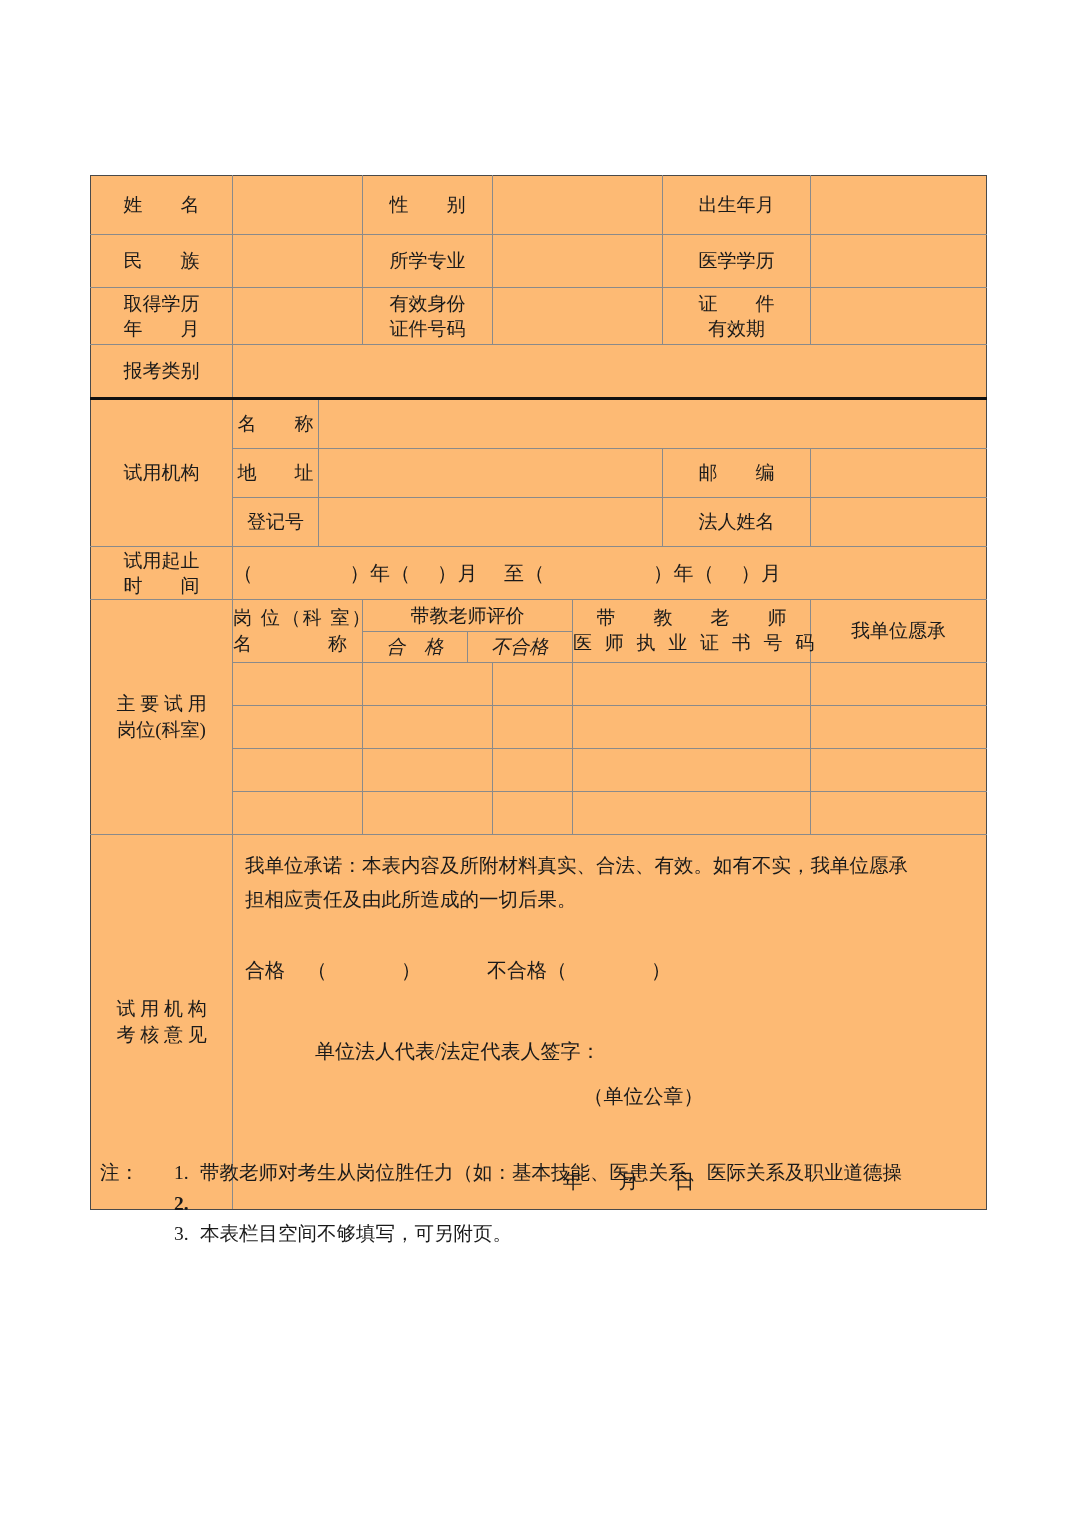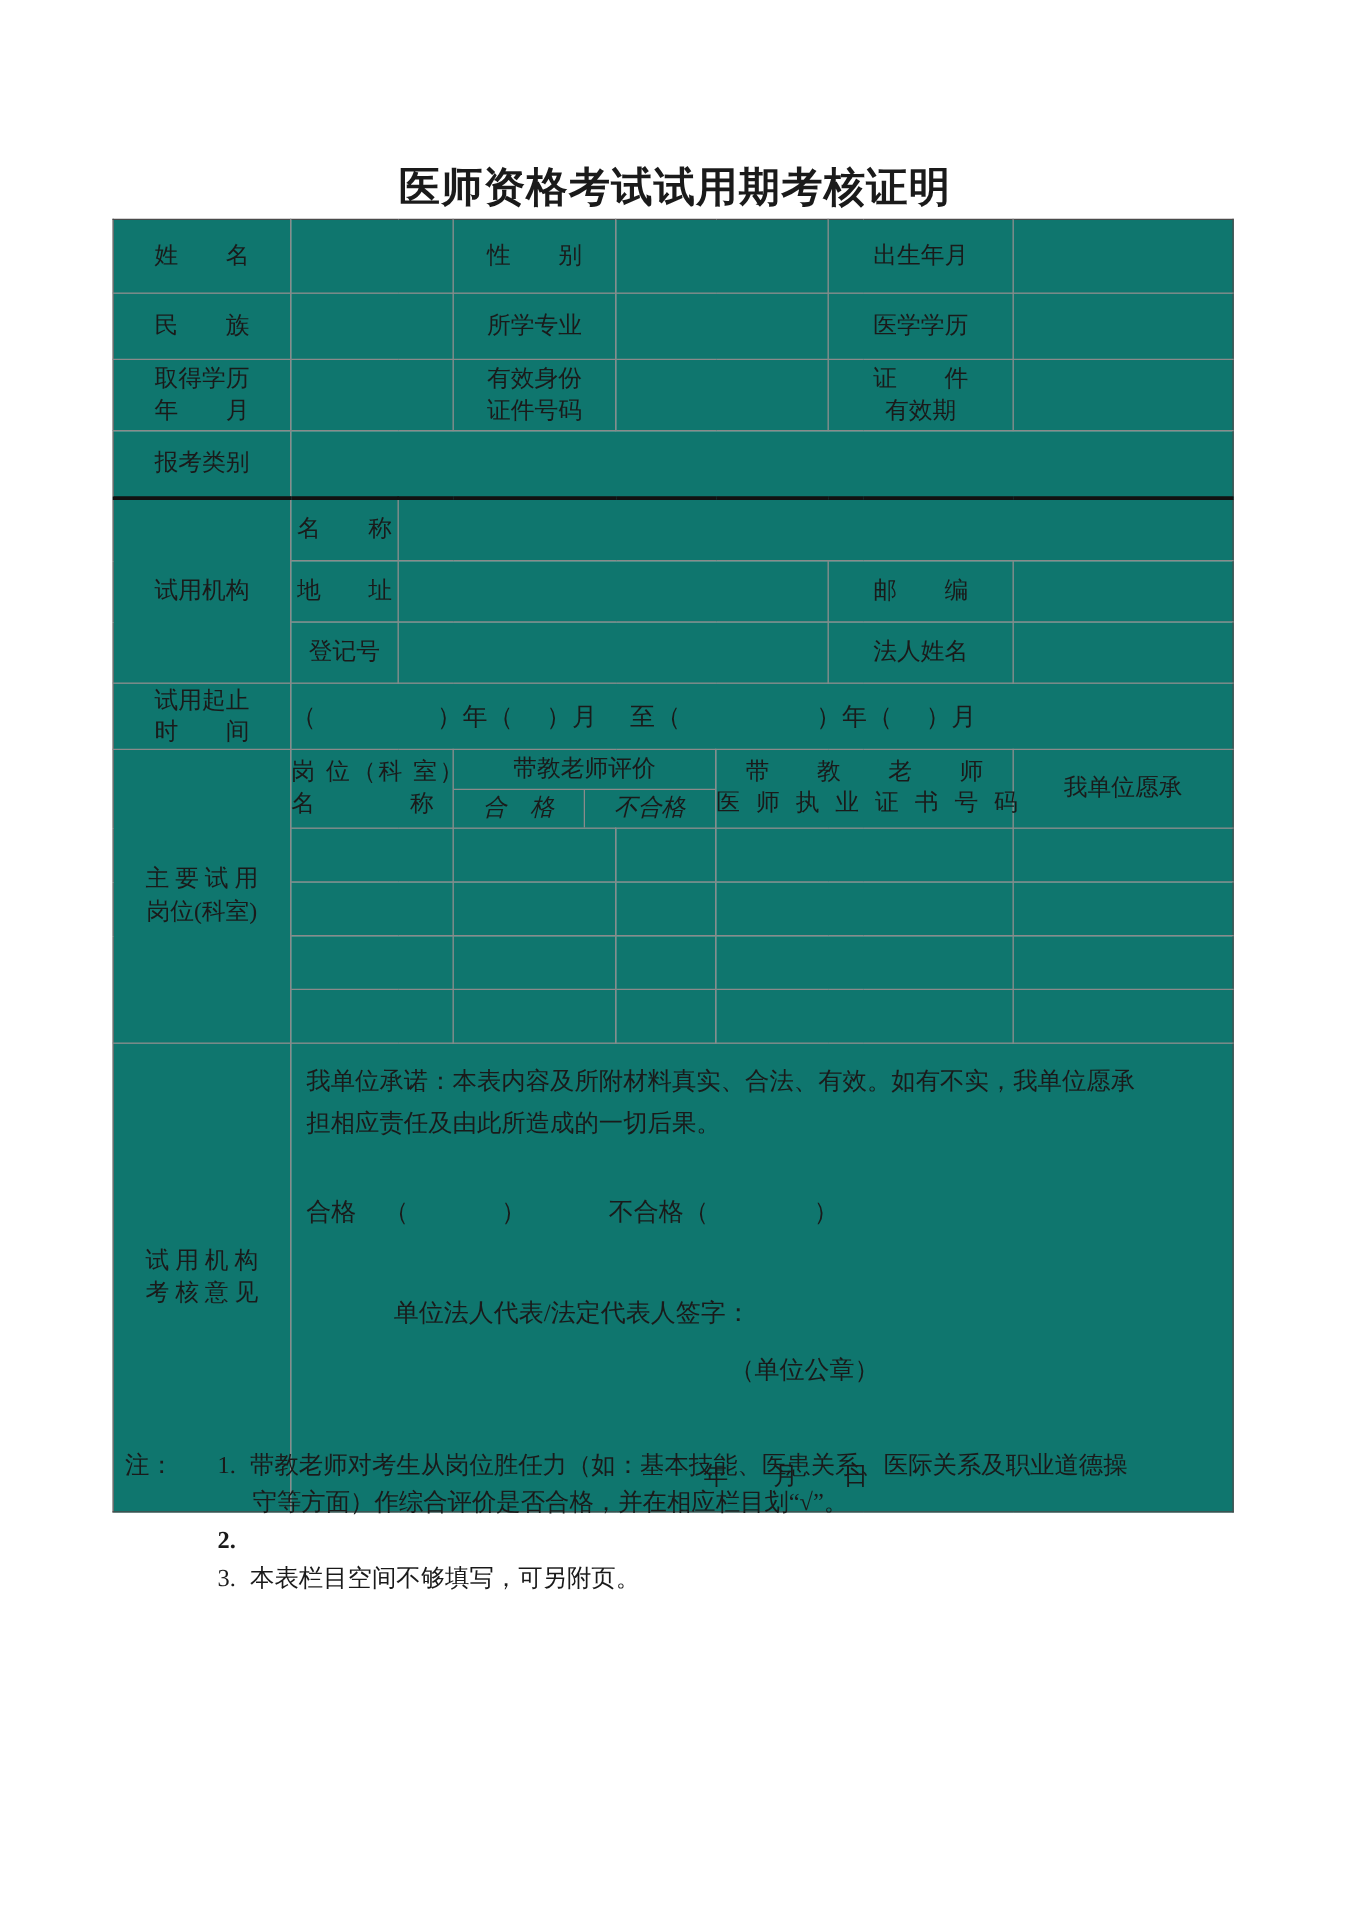--- a/index.html
+++ b/index.html
@@ -44,21 +44,21 @@
     top: 175px;
     width: 896px;
     border-collapse: collapse;
     table-layout: fixed;
     font-size: 19px;
   }
   .form-table td {
     border: 1px solid #8a8a8a;
     padding: 0;
     vertical-align: middle;
-    background: #0f766e;
+    background: #fdba74;
   }
   .form-table td.outer-l { border-left: 1px solid #4a4a4a; }
   .form-table td.outer-r { border-right: 1px solid #4a4a4a; }
   .form-table td.outer-t { border-top: 1px solid #4a4a4a; }
   .form-table td.outer-b { border-bottom: 1px solid #4a4a4a; }
   .thick-bottom { border-bottom: 3px solid #111 !important; }
   .thick-top { border-top: 3px solid #111 !important; }
 
   .lbl {
     text-align: center;
@@ -175,21 +175,20 @@
   .note-text .cont { display:block; padding-left: 2px; }
   .note-bold { font-weight: bold; }
   .note-row + .note-row { margin-top: 1px; }
   .note-indent { padding-left: 74px; }
 </style>
 </head>
 <body>
 
 <div class="page">
 
-  <div class="doc-title">医师资格考试试用期考核证明</div>
 
   <table class="form-table">
     <colgroup>
       <col style="width:142px">
       <col style="width:86px">
       <col style="width:44px">
       <col style="width:130px">
       <col style="width:80px">
       <col style="width:90px">
       <col style="width:28px">
@@ -347,21 +346,20 @@
   </tbody>
     </table>
 
   <div class="notes">
 
     <div class="note-row">
       <div class="note-head">注：</div>
       <div class="note-num">1.</div>
       <div class="note-text">
         <span>带教老师对考生从岗位胜任力（如：基本技能、医患关系、医际关系及职业道德操</span>
-        <span class="cont">守等方面）作综合评价是否合格，并在相应栏目划“√”。</span>
       </div>
     </div>
 
     <div class="note-row note-indent">
       <div class="note-num note-bold">2.</div>
     </div>
 
     <div class="note-row note-indent">
       <div class="note-num">3.</div>
       <div class="note-text">本表栏目空间不够填写，可另附页。</div>

